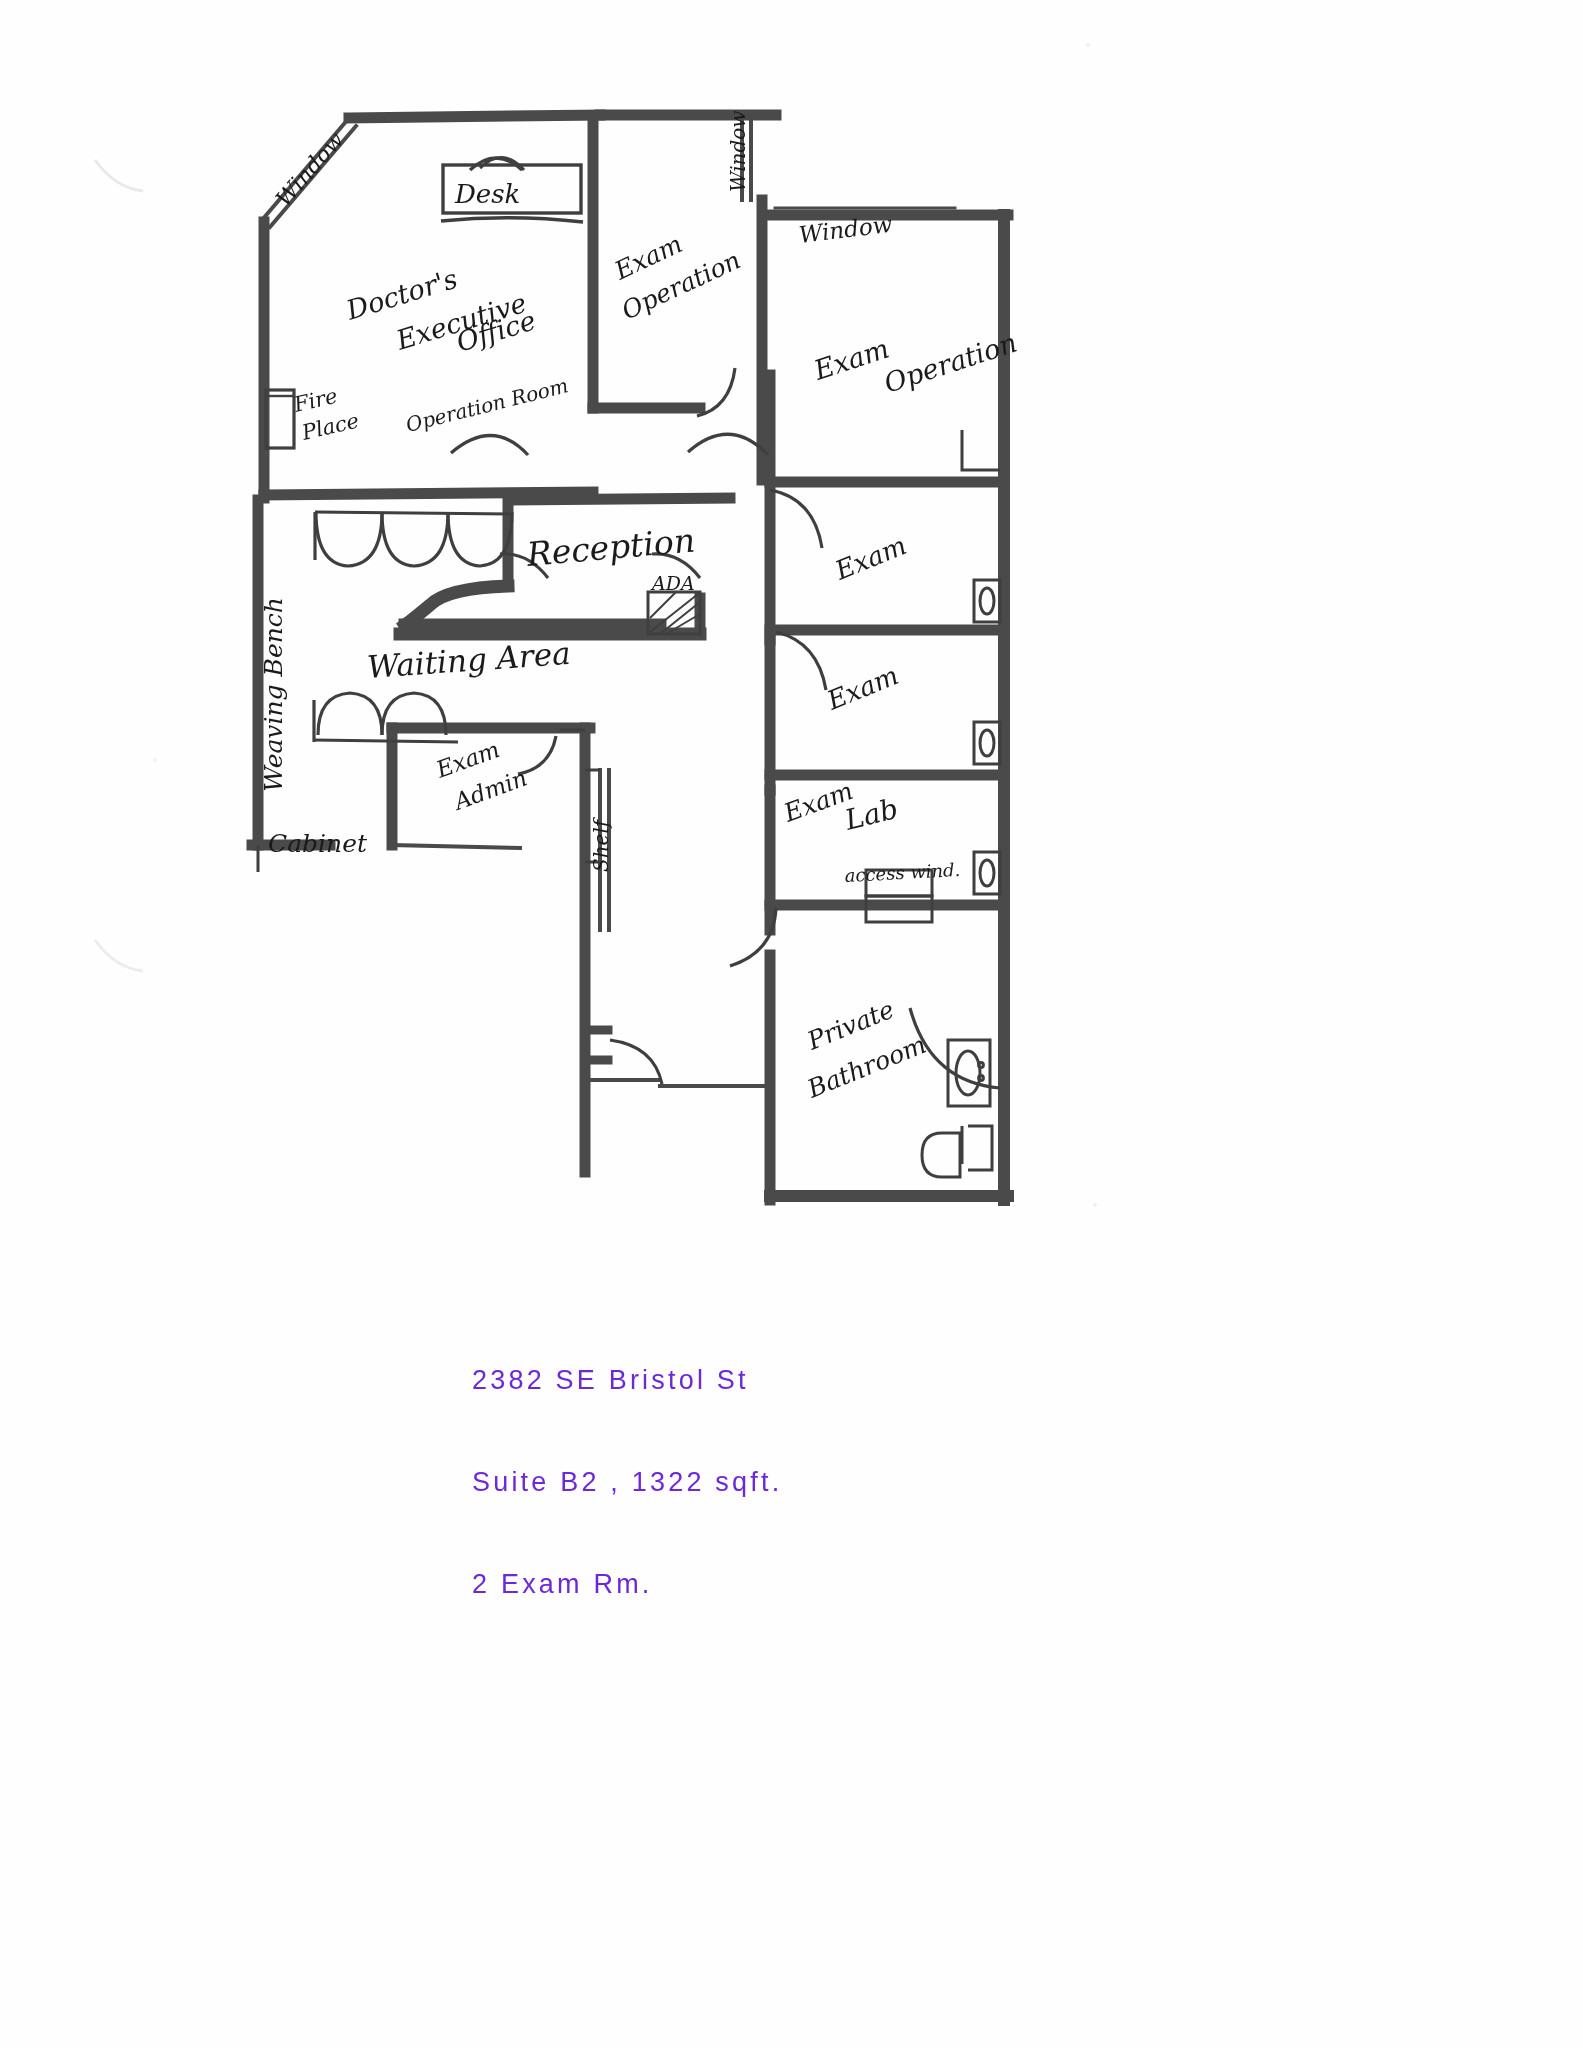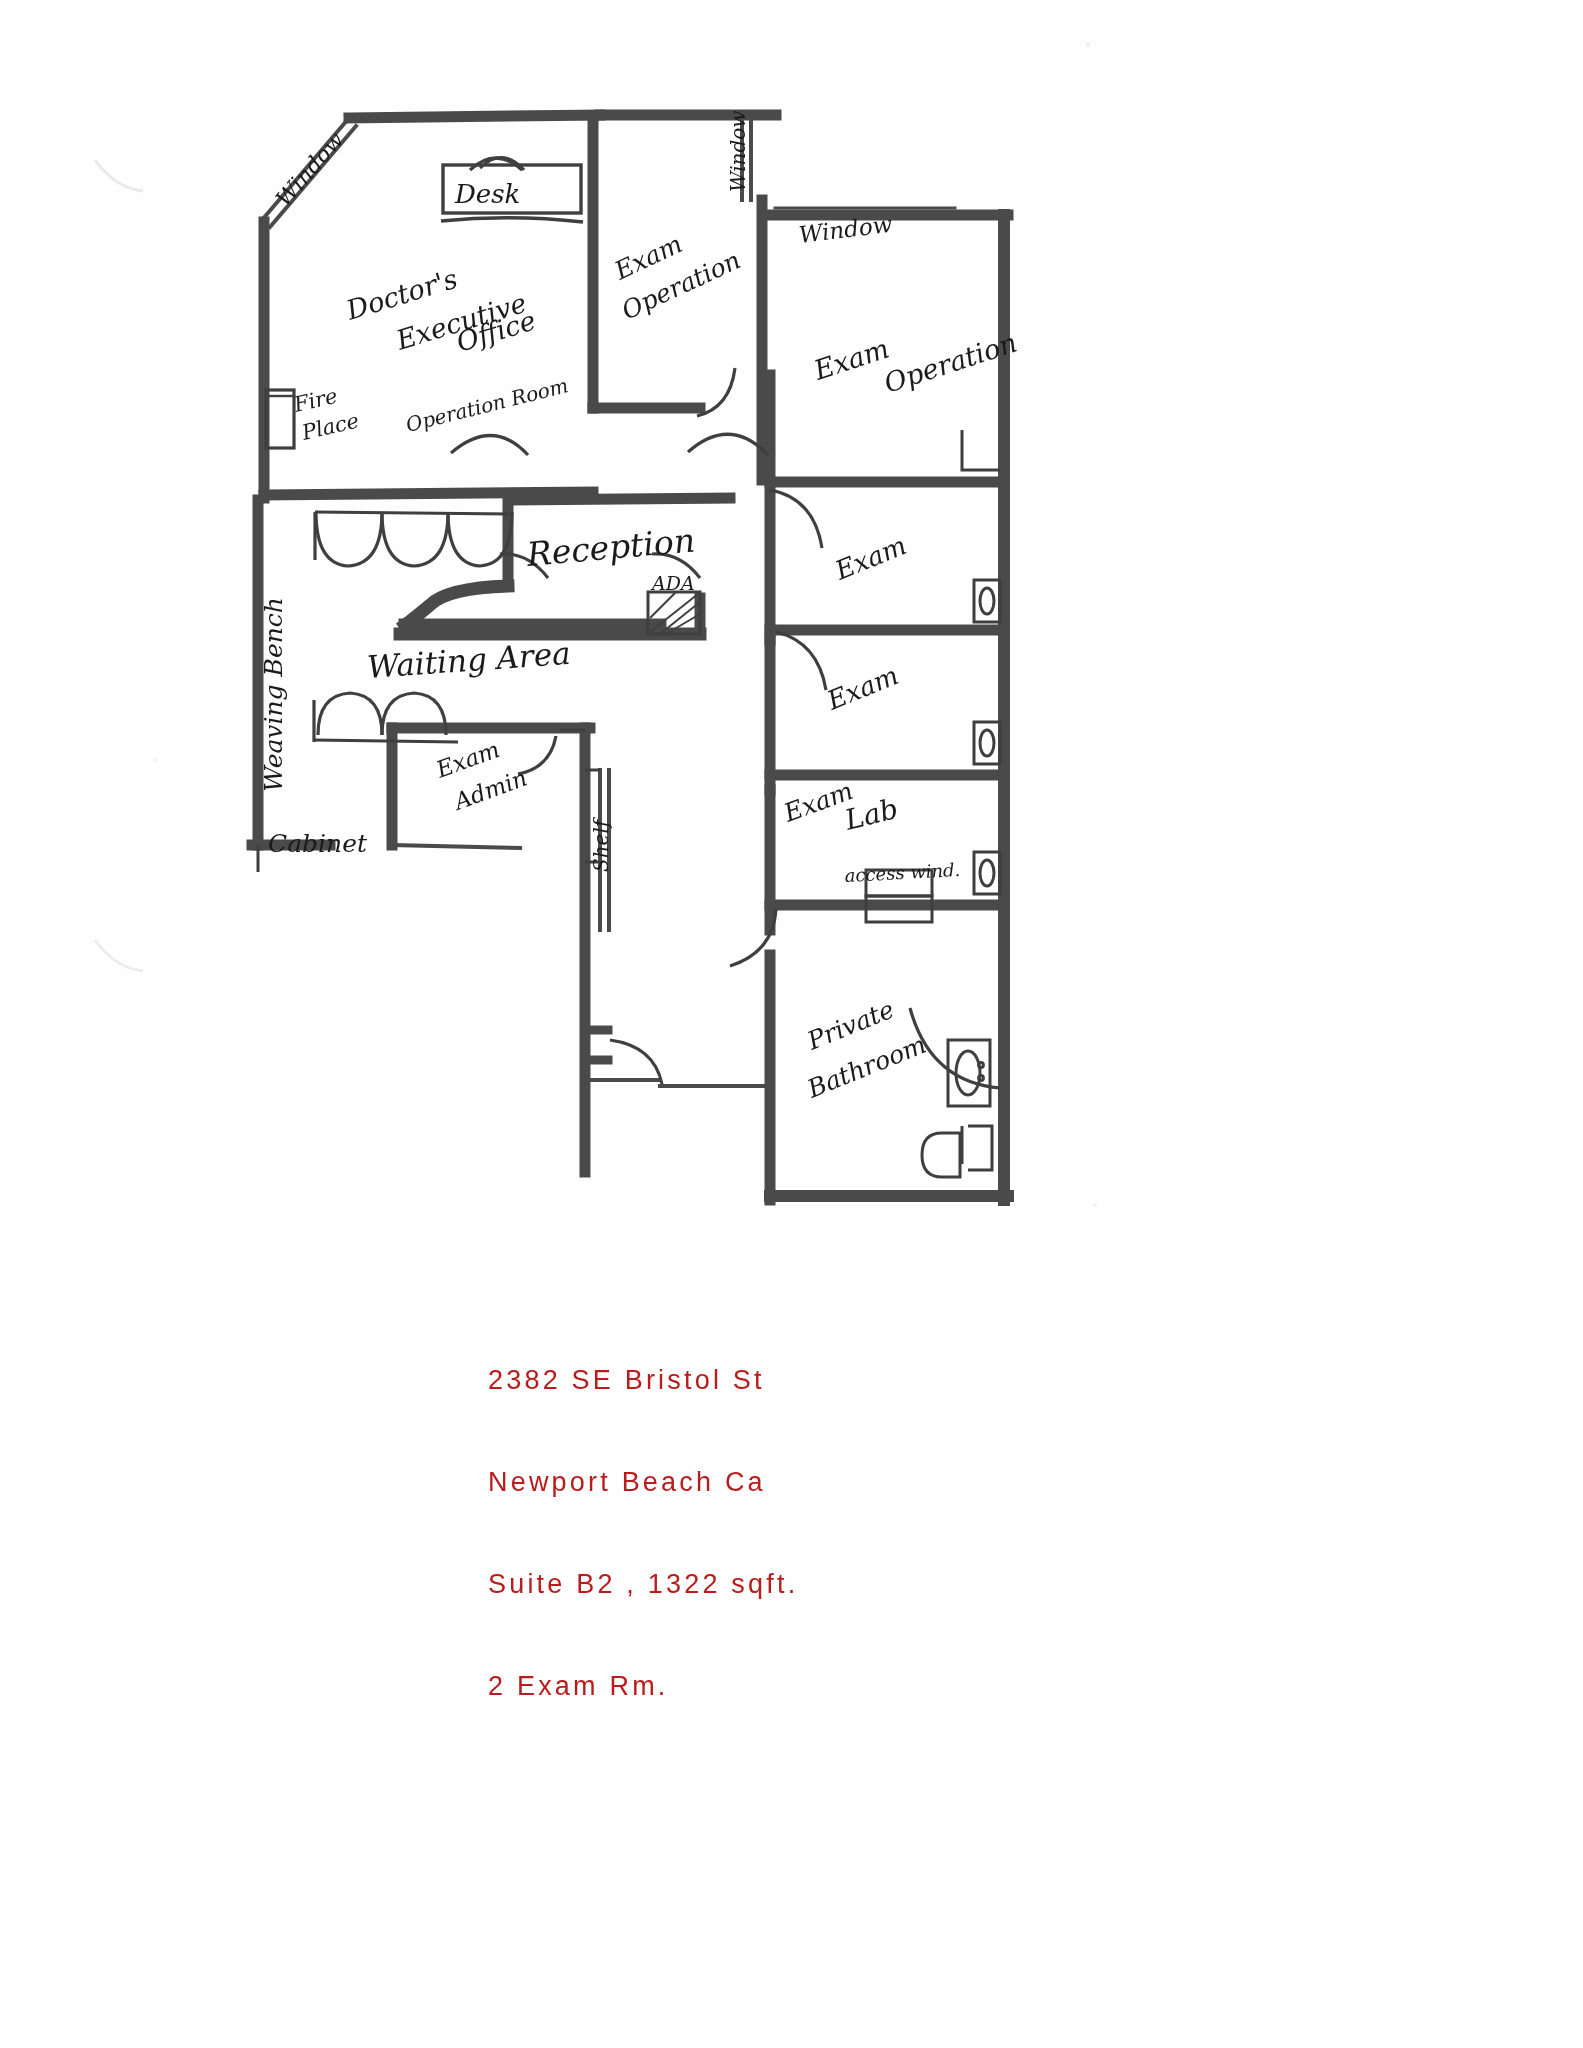--- a/index.html
+++ b/index.html
@@ -27,24 +27,24 @@
     width: 1583px;
     height: 1300px;
   }
   .hand {
     font-family: "DejaVu Serif", serif;
     font-style: italic;
     fill: #1a1a1a;
   }
   .addr-block {
     position: absolute;
-    left: 488px;
+    left: 472px;
     top: 1295px;
     width: 700px;
-    color: #b91c1c;
+    color: #6d28d9;
     font-family: "Liberation Sans", sans-serif;
     font-size: 27px;
     letter-spacing: 3.2px;
     line-height: 34px;
     white-space: pre;
   }
   .addr-line { display: block; }
 </style>
 </head>
 <body>
@@ -270,18 +270,17 @@
 
       <text class="hand" x="440" y="778" font-size="23" transform="rotate(-20 440 778)">Exam</text>
       <text class="hand" x="458" y="810" font-size="23" transform="rotate(-20 458 810)">Admin</text>
 
       <text class="hand" x="608" y="872" font-size="20" transform="rotate(-90 608 872)">Shelf</text>
     </g>
   </svg>
 
   <div class="addr-block">
     <span class="addr-line">2382 SE Bristol St</span>
-    <span class="addr-line">Newport Beach Ca</span>
     <span class="addr-line">Suite B2 , 1322 sqft.</span>
     <span class="addr-line">2 Exam Rm.</span>
   </div>
 
 </div>
 
 </body></html>

